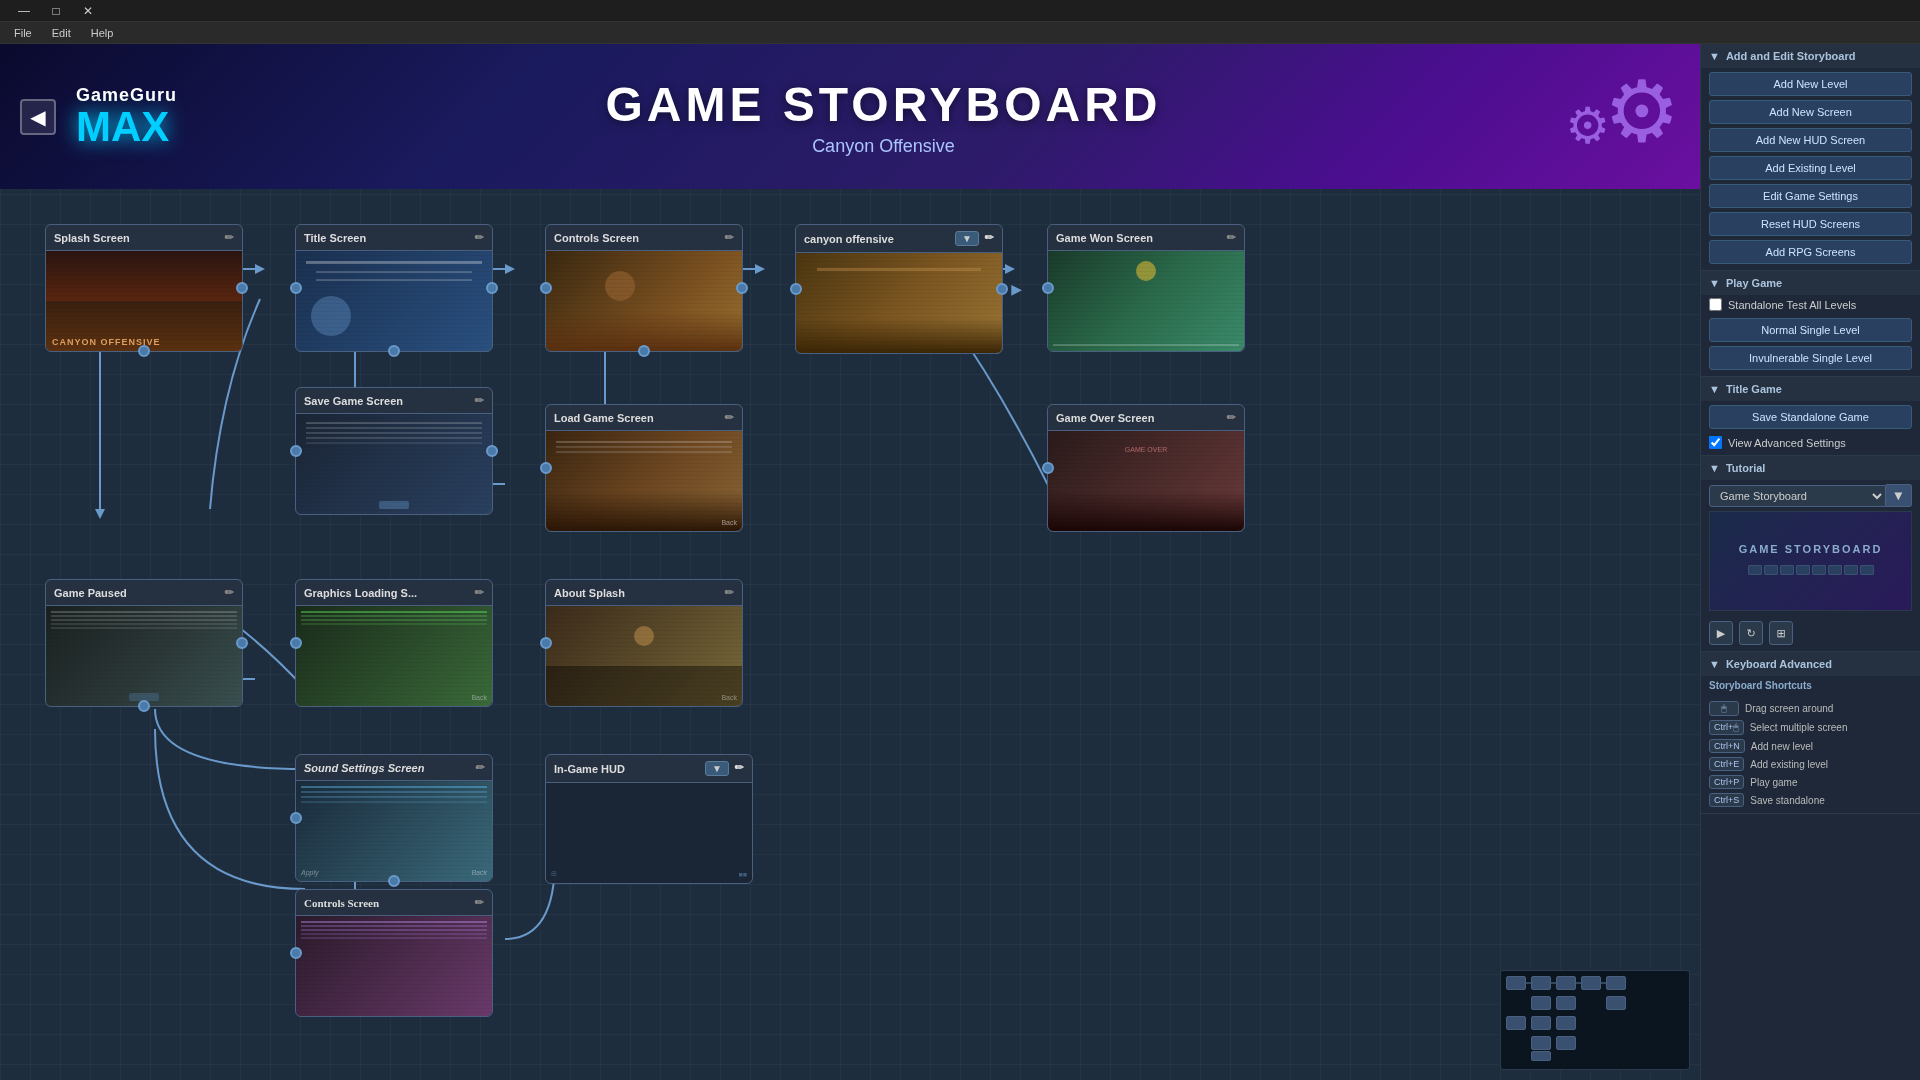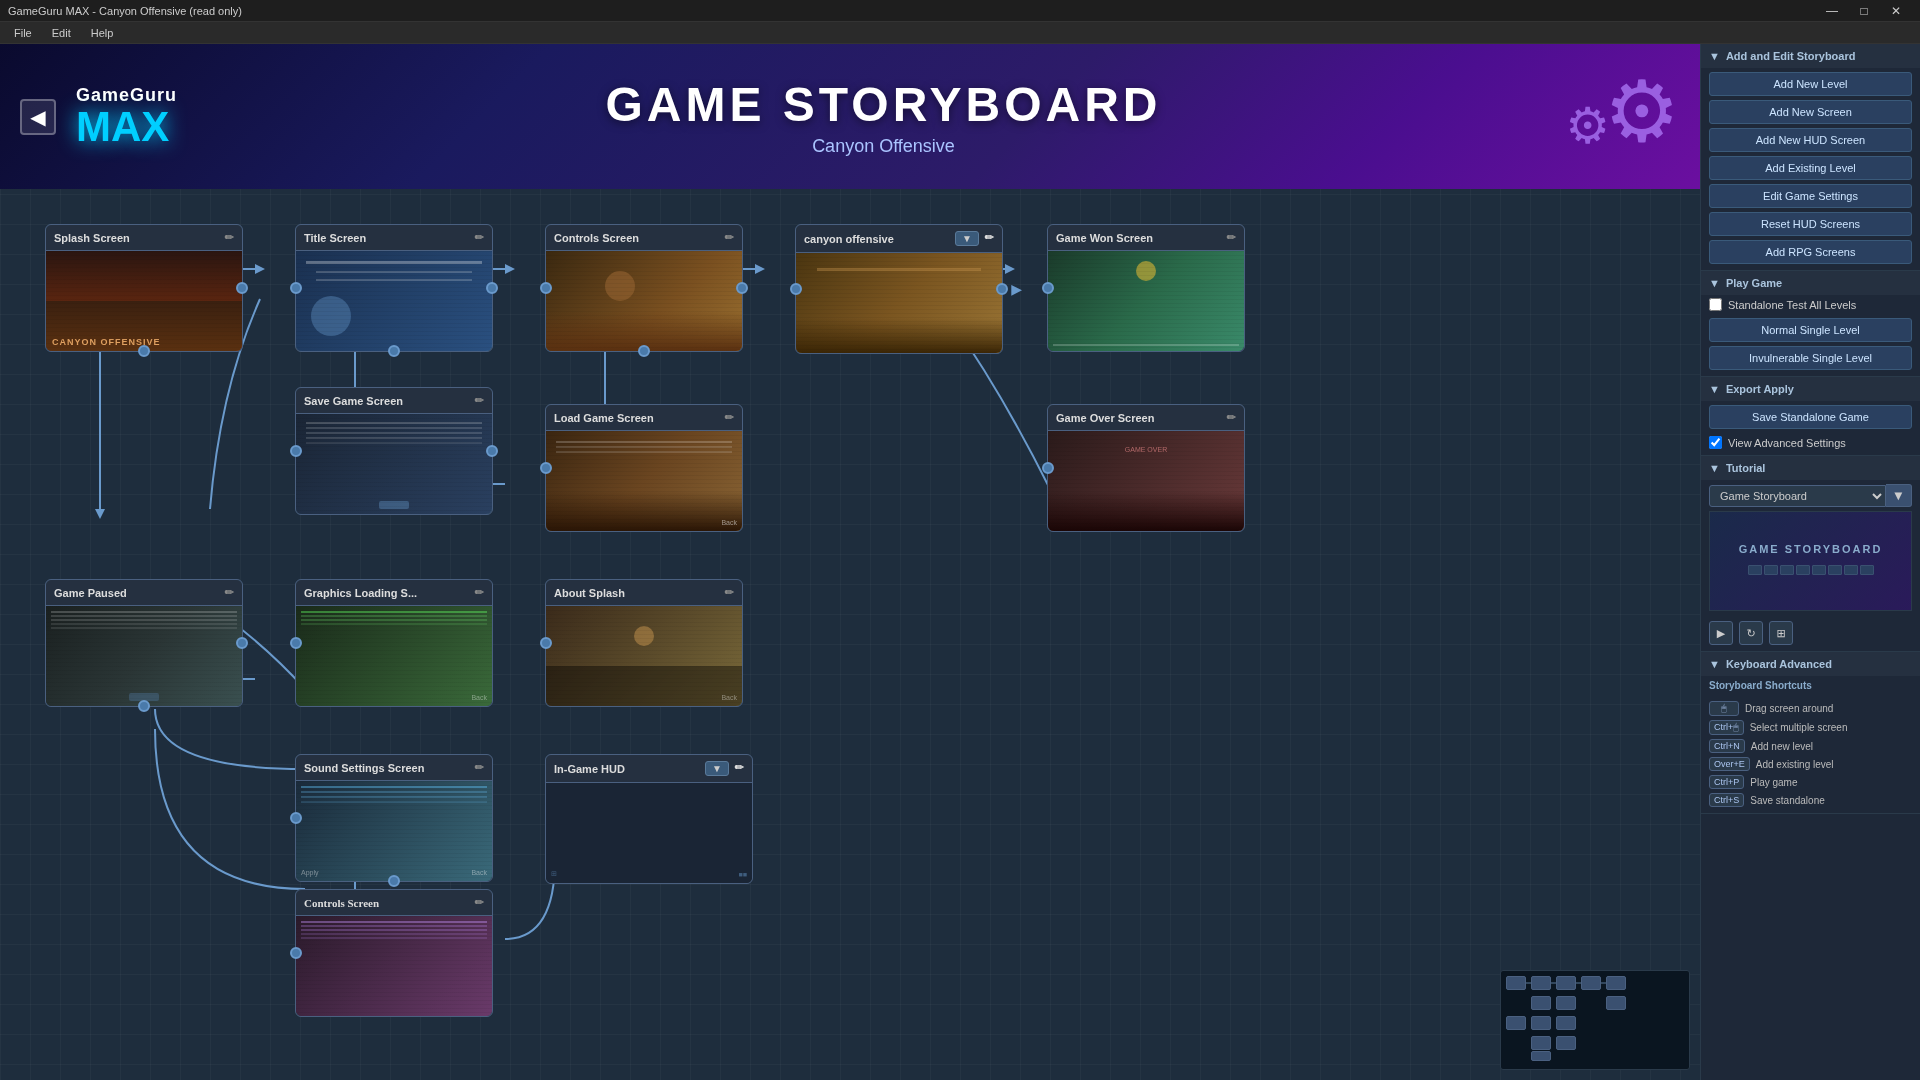--- a/index.html
+++ b/index.html
@@ -455,21 +455,20 @@
       gap: 6px;
       padding: 3px 8px 6px;
       font-size: 11px;
       color: #ccc;
     }
   </style>
 </head>
 <body>
 
 <div id="titlebar">
-  <span id="titlebar-title">GameGuru MAX - Canyon Offensive (read only)</span>
   <div id="titlebar-controls">
     <button class="titlebar-btn">—</button>
     <button class="titlebar-btn">□</button>
     <button class="titlebar-btn close">✕</button>
   </div>
 </div>
 
 <div id="menubar">
   <span class="menu-item">File</span>
   <span class="menu-item">Edit</span>
@@ -736,21 +735,21 @@
           <div style="background: linear-gradient(135deg, #3a2a1a 0%, #5a4a2a 50%, #7a6a3a 100%); width:100%; height:100%; position:relative;">
             <div style="position:absolute; bottom:0; left:0; right:0; height:40%; background: rgba(0,0,0,0.4);"></div>
             <div style="position:absolute; top:20px; left:50%; transform:translateX(-50%); width:20px; height:20px; background:rgba(200,150,80,0.5); border-radius:50%;"></div>
             <div style="position:absolute; bottom:5px; right:5px; font-size:7px; color:rgba(255,255,255,0.4);">Back</div>
           </div>
           <div class="scene-overlay"></div>
         </div>
         <div class="node-connector-left"></div>
       </div>
 
-      <div class="node node-sound" style="left: 295px; top: 565px;">
+      <div class="node node-sound" style="left: 295px; top: 565px; font-style: italic;">
         <div class="node-header">
           <span>Sound Settings Screen</span>
           <span class="edit-icon">✏</span>
         </div>
         <div class="node-preview">
           <div style="background: linear-gradient(135deg, #1a2a3a 0%, #2a4a5a 50%, #3a6a7a 100%); width:100%; height:100%; position:relative;">
             <div style="position:absolute; top:5px; left:5px; right:5px;">
               <div style="height:2px; background:rgba(100,200,255,0.4); margin-bottom:3px;"></div>
               <div style="height:2px; background:rgba(100,180,230,0.3); margin-bottom:3px;"></div>
               <div style="height:2px; background:rgba(100,180,230,0.3); margin-bottom:3px;"></div>
@@ -854,21 +853,21 @@
         <input type="checkbox" style="">
         <span>Standalone Test All Levels</span>
       </div>
       <button class="sidebar-btn">Normal Single Level</button>
       <button class="sidebar-btn" style="margin-bottom:6px;">Invulnerable Single Level</button>
     </div>
 
     <div class="sidebar-section">
       <div class="sidebar-section-header">
         <span>▼</span>
-        <span>Export Apply</span>
+        <span>Title Game</span>
       </div>
       <button class="sidebar-btn">Save Standalone Game</button>
       <div class="export-advanced-row">
         <input type="checkbox" checked="" style="width: 13px; height: 13px;">
         <span>View Advanced Settings</span>
       </div>
     </div>
 
     <div class="sidebar-section">
       <div class="sidebar-section-header">
@@ -918,21 +917,21 @@
         </div>
         <div class="shortcut-row">
           <span class="shortcut-key">Ctrl+🖱</span>
           <span>Select multiple screen</span>
         </div>
         <div class="shortcut-row">
           <span class="shortcut-key">Ctrl+N</span>
           <span>Add new level</span>
         </div>
         <div class="shortcut-row">
-          <span class="shortcut-key">Over+E</span>
+          <span class="shortcut-key">Ctrl+E</span>
           <span>Add existing level</span>
         </div>
         <div class="shortcut-row">
           <span class="shortcut-key">Ctrl+P</span>
           <span>Play game</span>
         </div>
         <div class="shortcut-row">
           <span class="shortcut-key">Ctrl+S</span>
           <span>Save standalone</span>
         </div>

